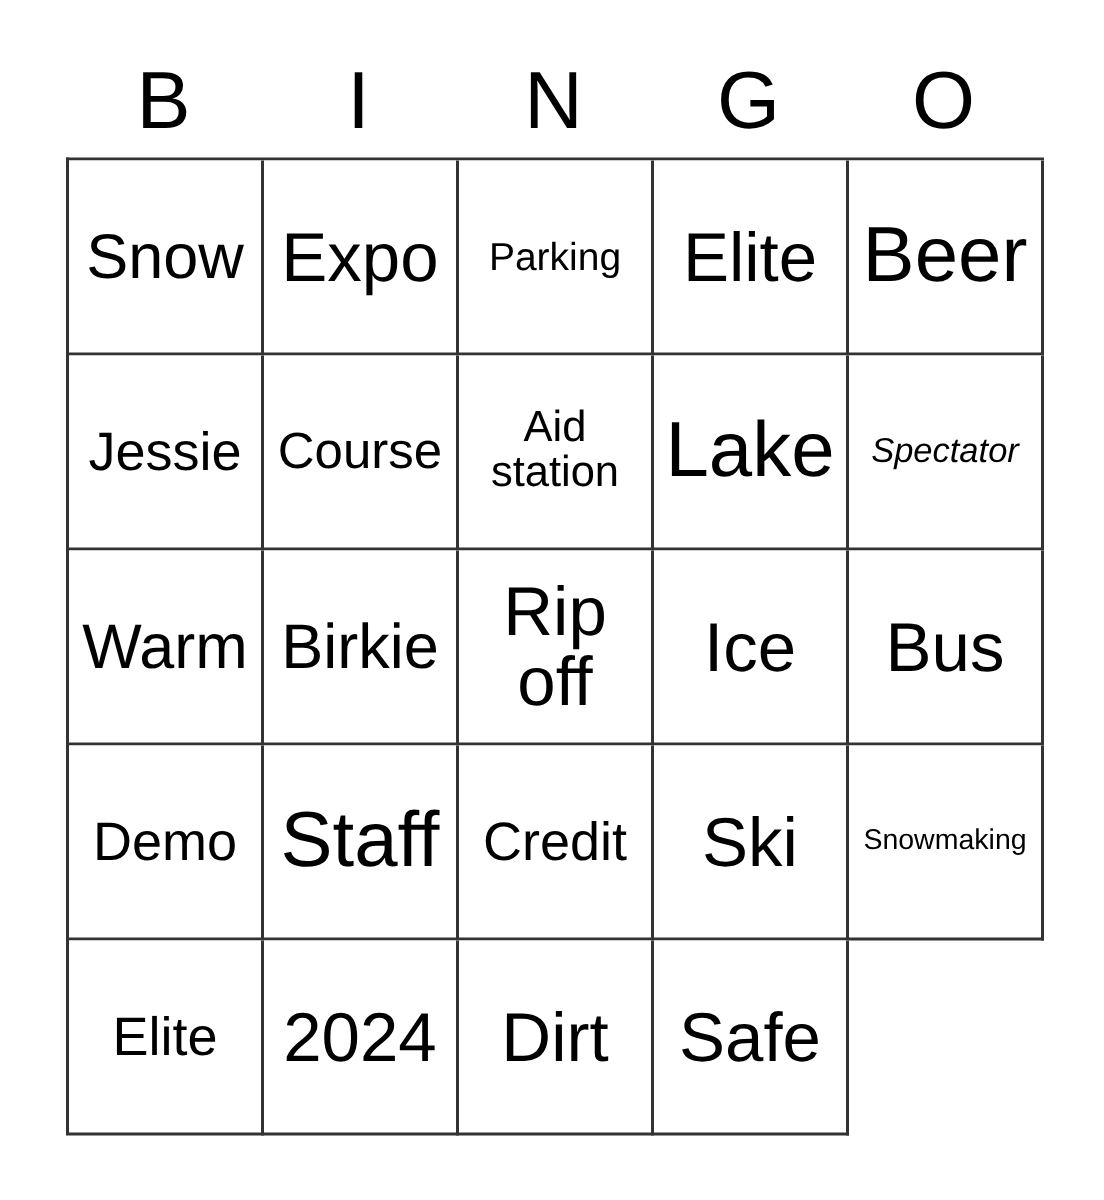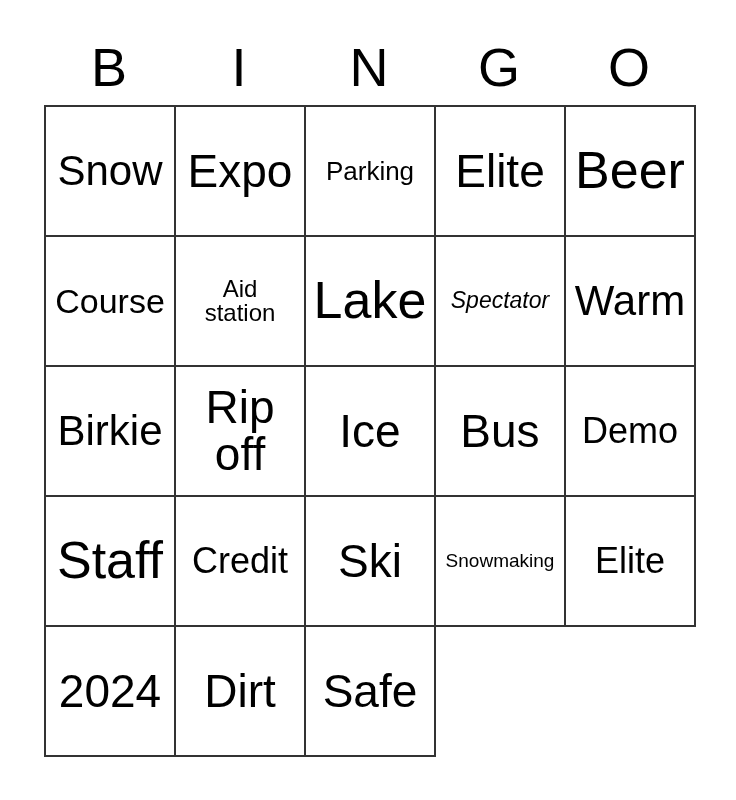--- a/index.html
+++ b/index.html
@@ -69,21 +69,21 @@
     color: #000000;
     white-space: pre-line;
   }
 
   
   .fs-xxl  { font-size: 52px; }
   .fs-xl   { font-size: 46px; }
   .fs-lg   { font-size: 42px; }
   .fs-md   { font-size: 36px; }
   .fs-sm   { font-size: 34px; }
-  .fs-xs   { font-size: 24px; }
+  .fs-xs   { font-size: 29px; }
   .fs-xxs  { font-size: 26px; }
   .fs-tiny { font-size: 23px; font-style: italic; }
   .fs-mini { font-size: 19px; }
 </style>
 </head>
 <body>
 
 <div class="card">
 
   <div class="header-row">
@@ -104,20 +104,23 @@
       </div>
     <div class="cell">
         <span class="cell-text fs-xxs">Parking</span>
       </div>
     <div class="cell">
         <span class="cell-text fs-xl">Elite</span>
       </div>
 
     <div class="cell">
         <span class="cell-text fs-xxl">Beer</span>
+      </div>
+    <div class="cell">
+        <span class="cell-text fs-md">Jessie</span>
       </div>
     <div class="cell">
         <span class="cell-text fs-sm">Course</span>
       </div>
     <div class="cell">
         <span class="cell-text fs-xs">Aid
 station</span>
       </div>
     <div class="cell">
         <span class="cell-text fs-xxl">Lake</span>

